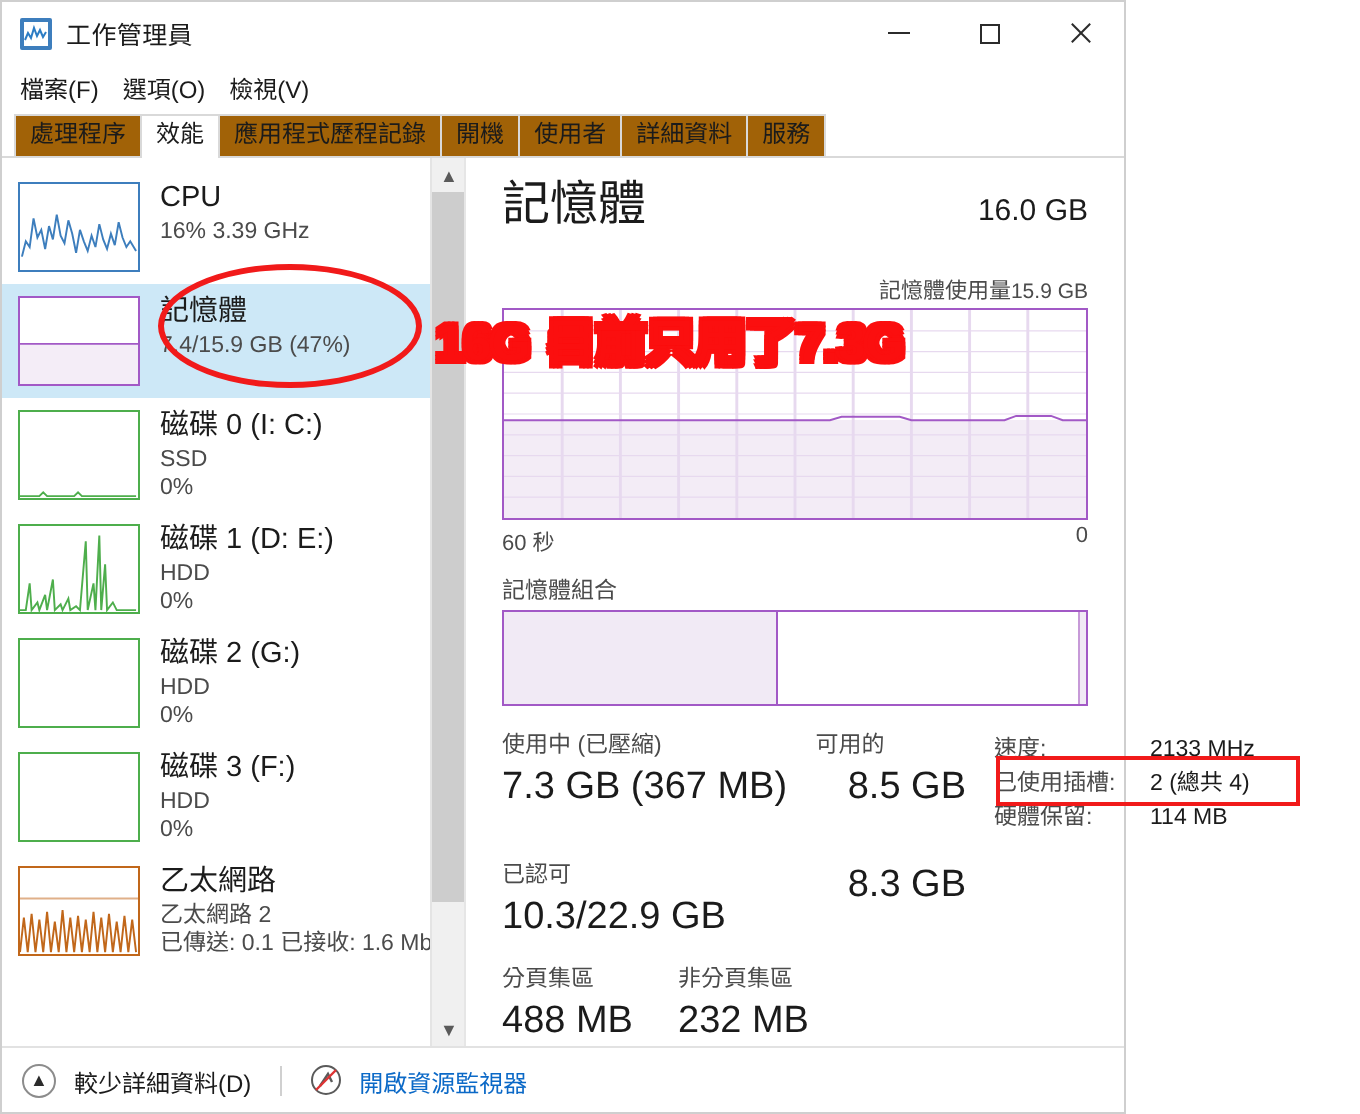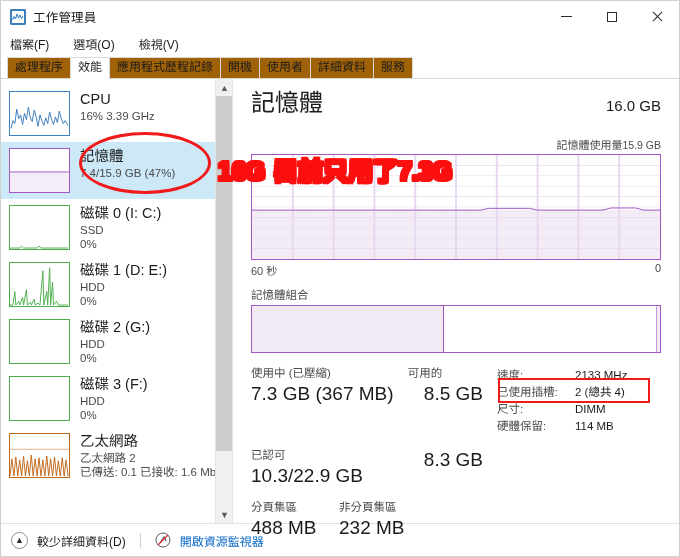--- a/index.html
+++ b/index.html
@@ -4,21 +4,21 @@
 <style>
   * { box-sizing: border-box; margin: 0; padding: 0; }
   html, body {
     width: 680px; height: 557px;
     font-family: "Liberation Sans", "DejaVu Sans", sans-serif;
     background: #ffffff;
     overflow: hidden;
   }
   .window {
     position: relative;
-    width: 680px; height: 557px;
+    width: 563px; height: 557px;
     background: #ffffff;
     border: 1px solid #cfcfcf;
     display: flex; flex-direction: column;
   }
 
   
   .titlebar {
     height: 31px; flex: 0 0 31px;
     display: flex; align-items: center;
     background: #ffffff;
@@ -45,21 +45,21 @@
     content: ""; position: absolute; left: 0; top: 5px;
     width: 13px; height: 1px; background: #2b2b2b;
   }
   .gl-close:before { transform: rotate(45deg); }
   .gl-close:after { transform: rotate(-45deg); }
 
   
   .menubar {
     height: 23px; flex: 0 0 23px;
     display: flex; align-items: center;
-    padding-left: 9px; gap: 24px;
+    padding-left: 9px; gap: 12px;
     background: #ffffff;
   }
   .menuitem { font-size: 12px; color: #1b1b1b; cursor: default; }
 
   
   .tabstrip {
     height: 24px; flex: 0 0 24px;
     display: flex; align-items: flex-end;
     padding-left: 6px;
     background: #ffffff;
@@ -440,24 +440,20 @@
         <div class="stats-right">
           <div class="kv">
             <span class="k">速度:</span>
             <span class="v">2133 MHz</span>
           </div>
           <div class="kv">
             <span class="k">已使用插槽:</span>
             <span class="v">2 (總共 4)</span>
           </div>
           <div class="kv">
-            <span class="k">尺寸:</span>
-            <span class="v">DIMM</span>
-          </div>
-          <div class="kv">
             <span class="k">硬體保留:</span>
             <span class="v">114 MB</span>
           </div>
         </div>
       </div>
 
       <div class="stats">
         <div class="stats-left">
           <div class="stat-col">
             <div class="stat-label">已認可</div>

